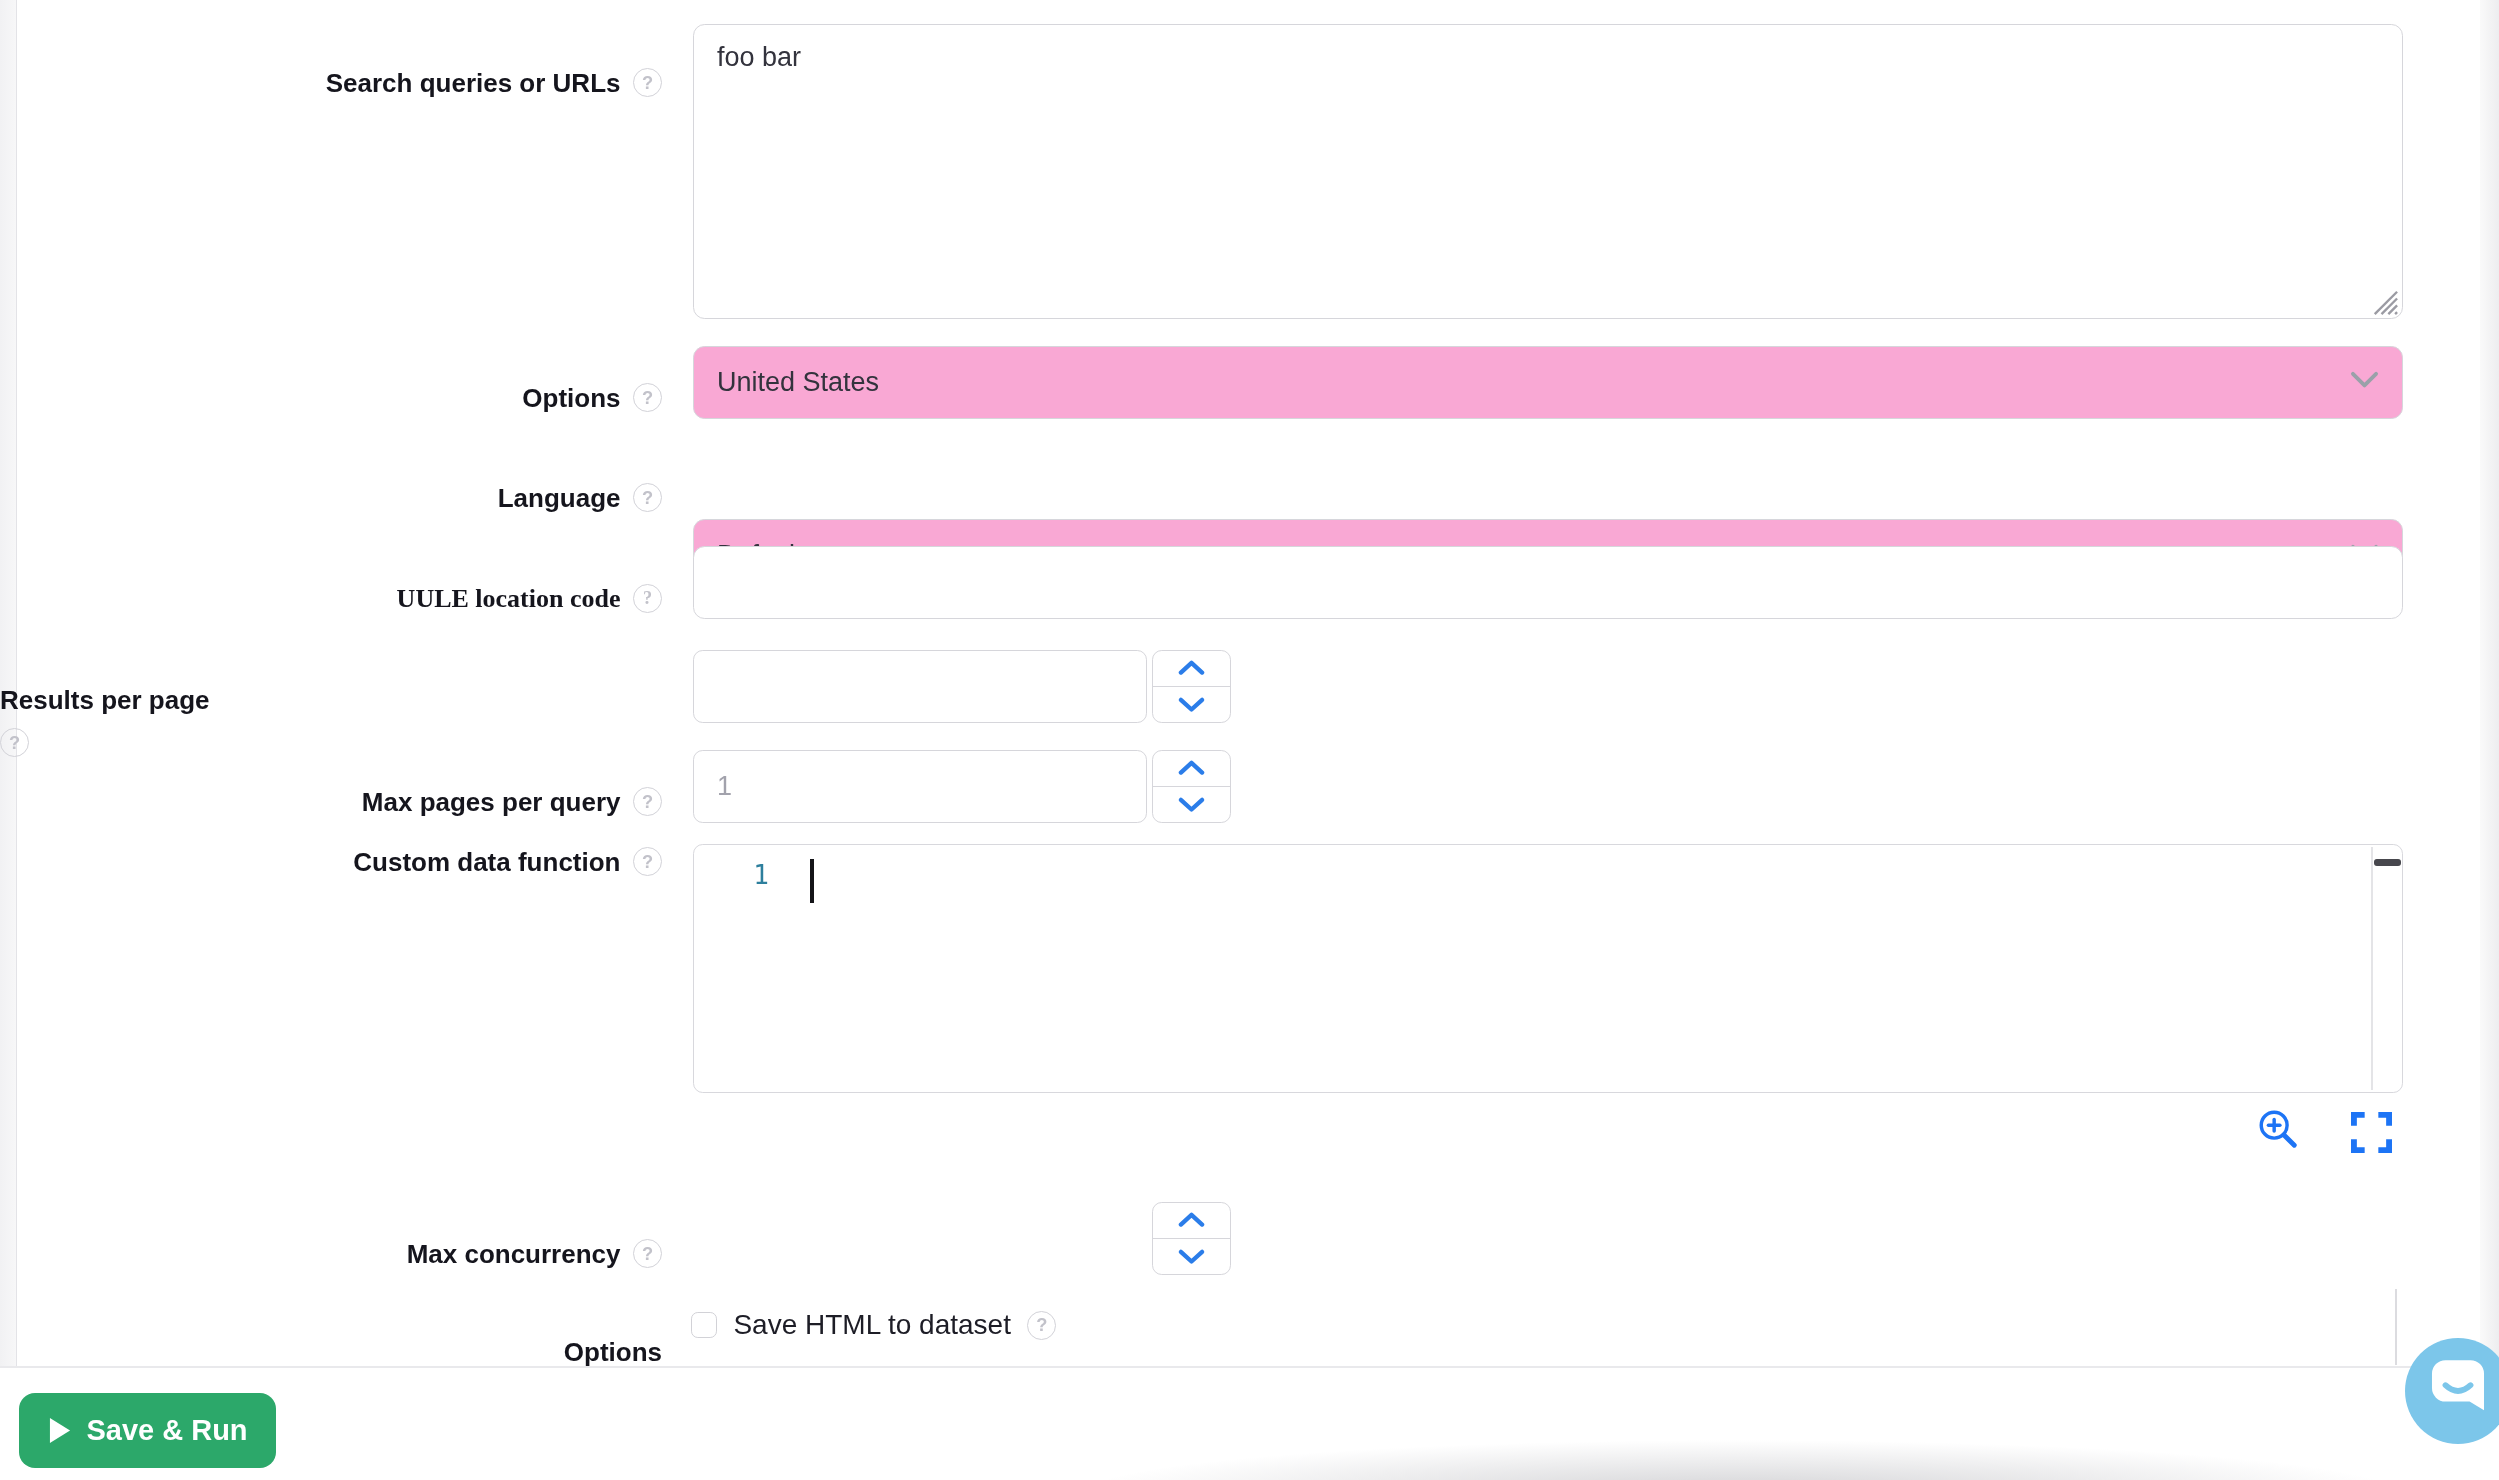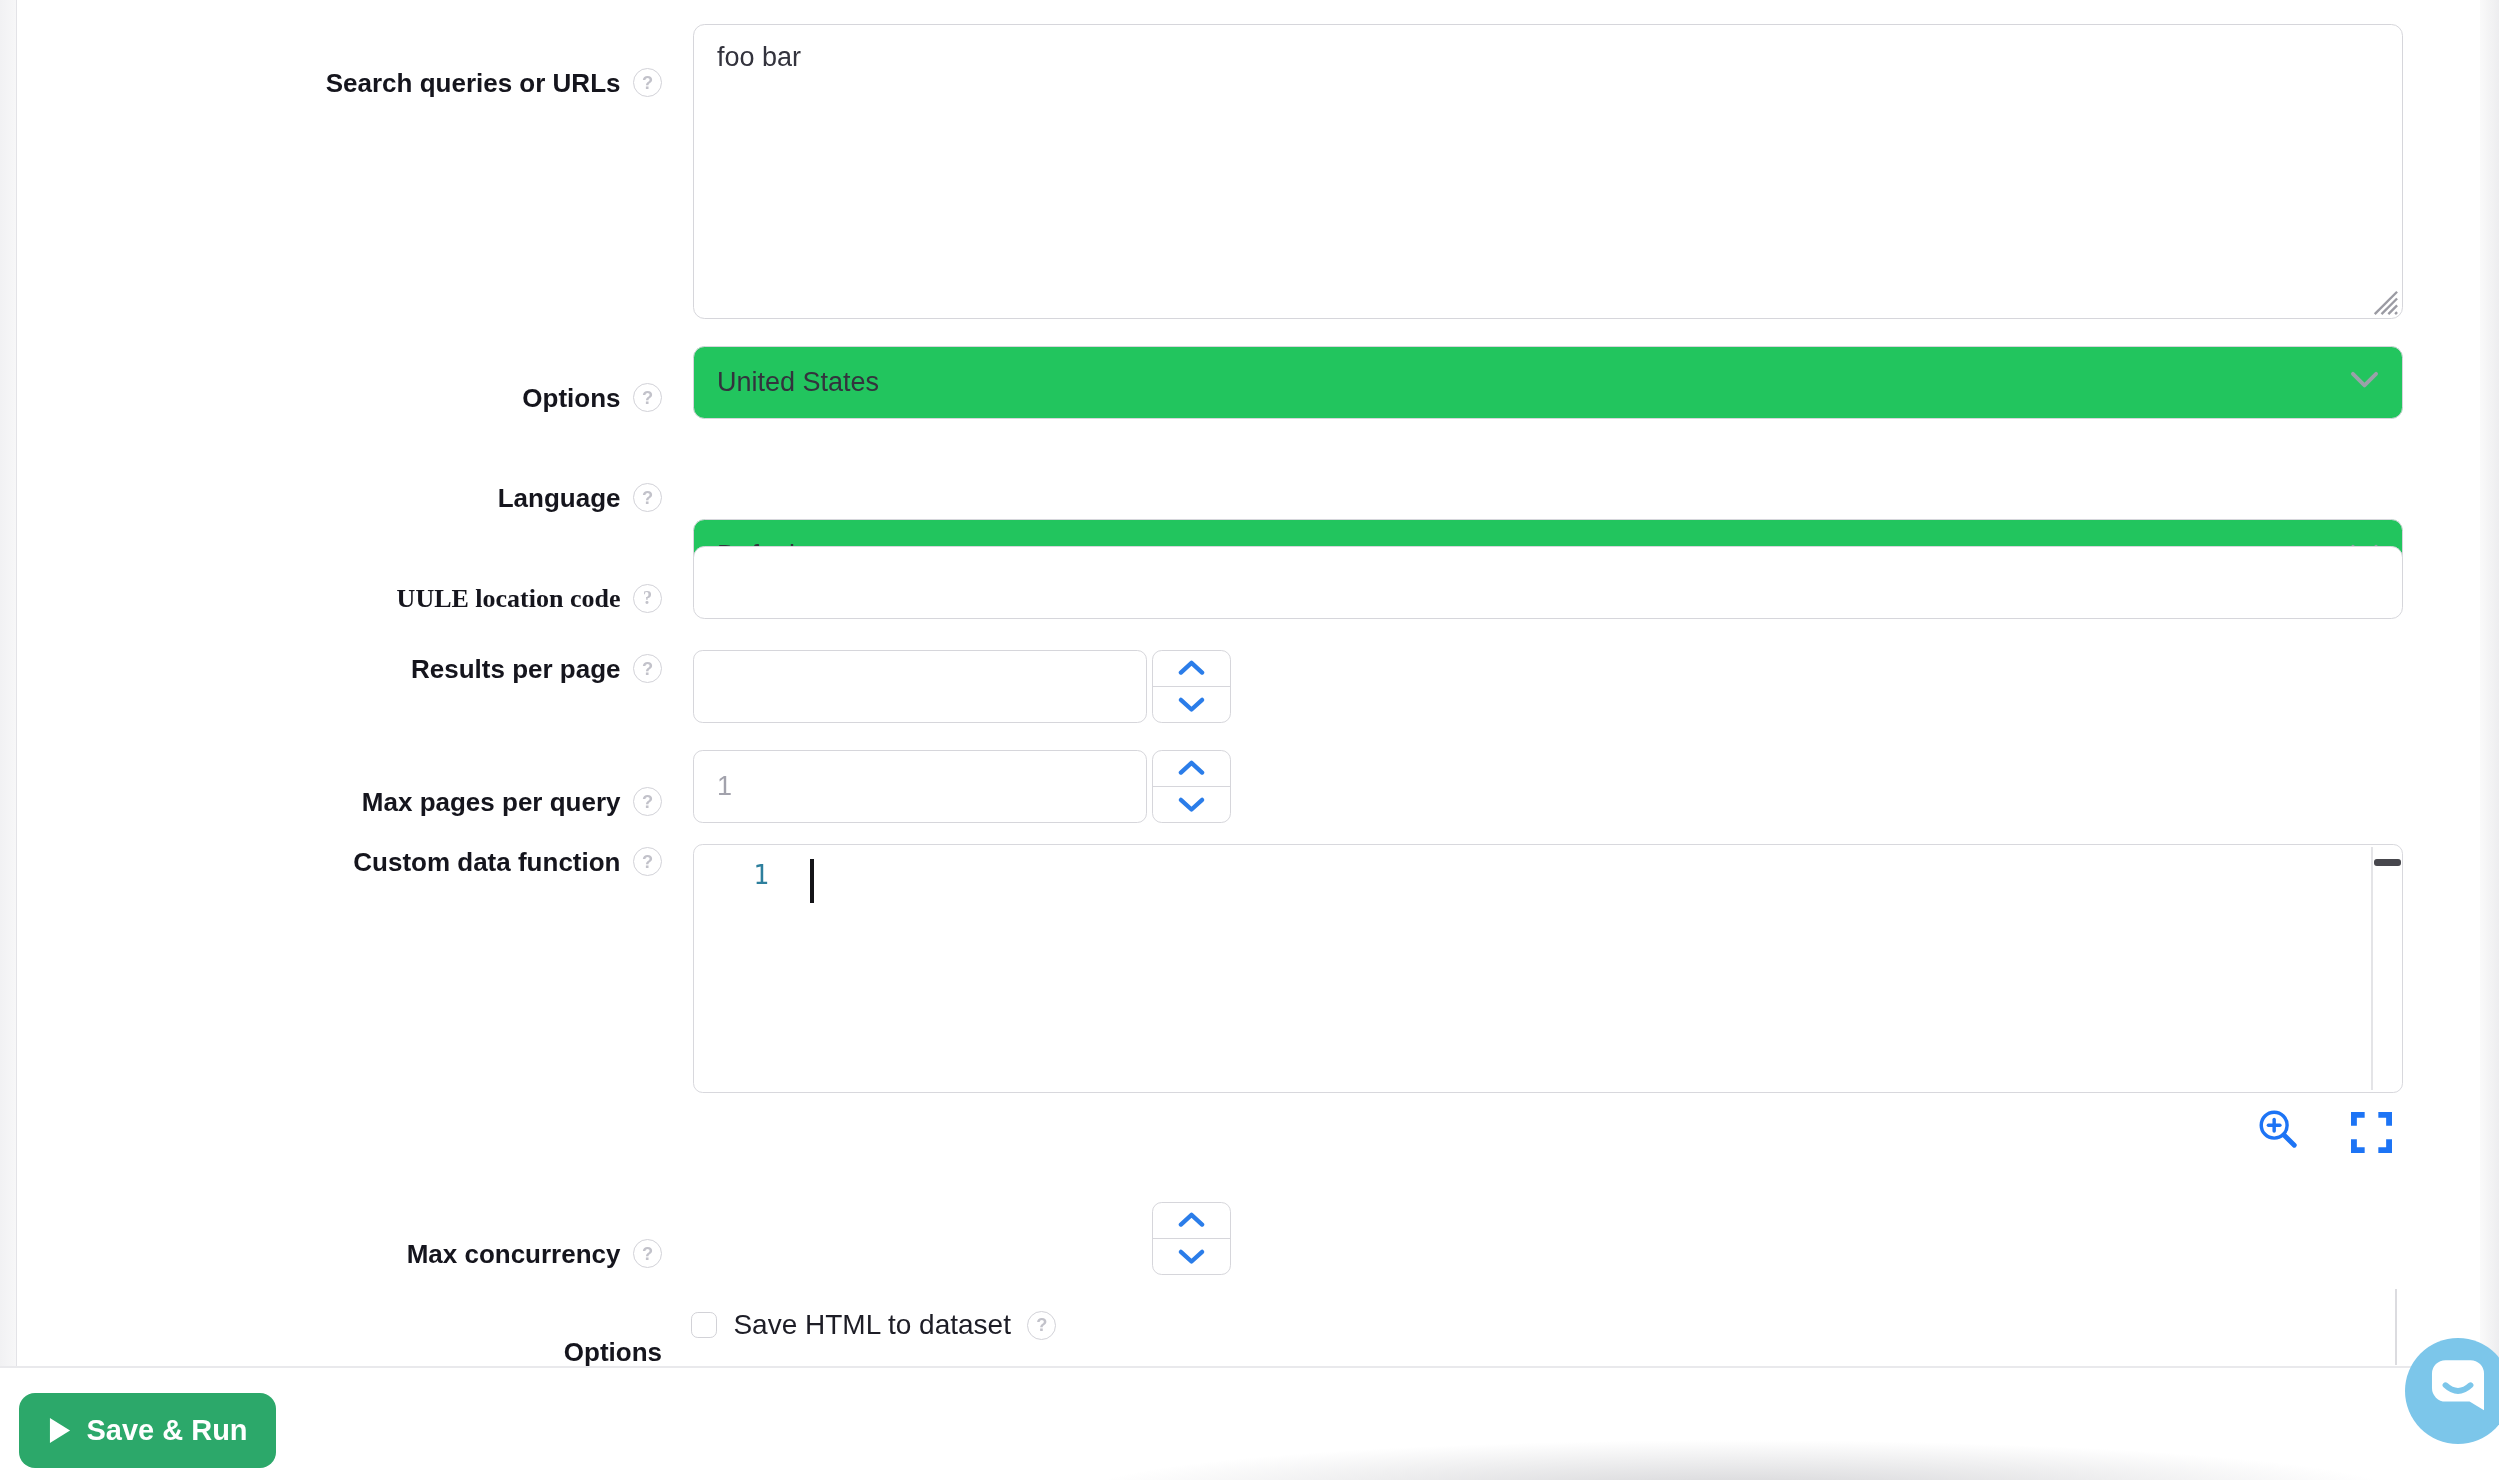--- a/index.html
+++ b/index.html
@@ -30,21 +30,21 @@
   }
   .help {
     width:29px; height:29px; border-radius:50%;
     border:1.9px solid #d2d2d8; color:#c2c2ca;
     display:flex; align-items:center; justify-content:center;
     font-size:18.3px; font-weight:700; flex:0 0 auto;
   }
 
   
   .ctl { position:absolute; left:693px; }
-  .box-border { border:1.9px solid #d6d6db; border-radius:11.6px; background:#22c55e; }
+  .box-border { border:1.9px solid #d6d6db; border-radius:11.6px; background:#f9a8d4; }
 
   textarea.queries {
     position:absolute; left:693px; top:24px; width:1710px; height:295px;
     border:1.9px solid #d6d6db; border-radius:11.6px; resize:none;
     padding:17.4px 23px; font-family:"Liberation Sans", sans-serif;
     font-size:27px; color:#33333d; outline:none;
   }
   .resize-handle { position:absolute; left:2365px; top:282px; width:35px; height:35px; }
 
   .select {
@@ -156,21 +156,21 @@
       <polyline points="3,4 15,16 27,4" fill="none" stroke="#9aa1a9" stroke-width="4" stroke-linecap="round" stroke-linejoin="round"></polyline>
     </svg>
   </div>
 
   <div class="lbl" style="top:564px;font-family:Liberation Serif, serif;">
     <span>UULE location code</span>
     <span class="help">?</span>
   </div>
   <input class="ctl text-input" style="top: 546px;" type="text" value="">
 
-  <div class="lbl" style="top:634px;">
+  <div class="lbl" style="top:698px;flex-direction:column;">
     <span>Results per page</span>
     <span class="help">?</span>
   </div>
   <input class="ctl num-input" style="top: 650px;" type="text">
   <div class="stepper" style="left:1152px; top:650px;">
     <button>
       <svg width="29" height="16.4" viewBox="0 0 30 17">
         <polyline points="4,13 15,3 26,13" fill="none" stroke="#2b7de9" stroke-width="4.5" stroke-linecap="round" stroke-linejoin="round"></polyline>
       </svg>
     </button>

